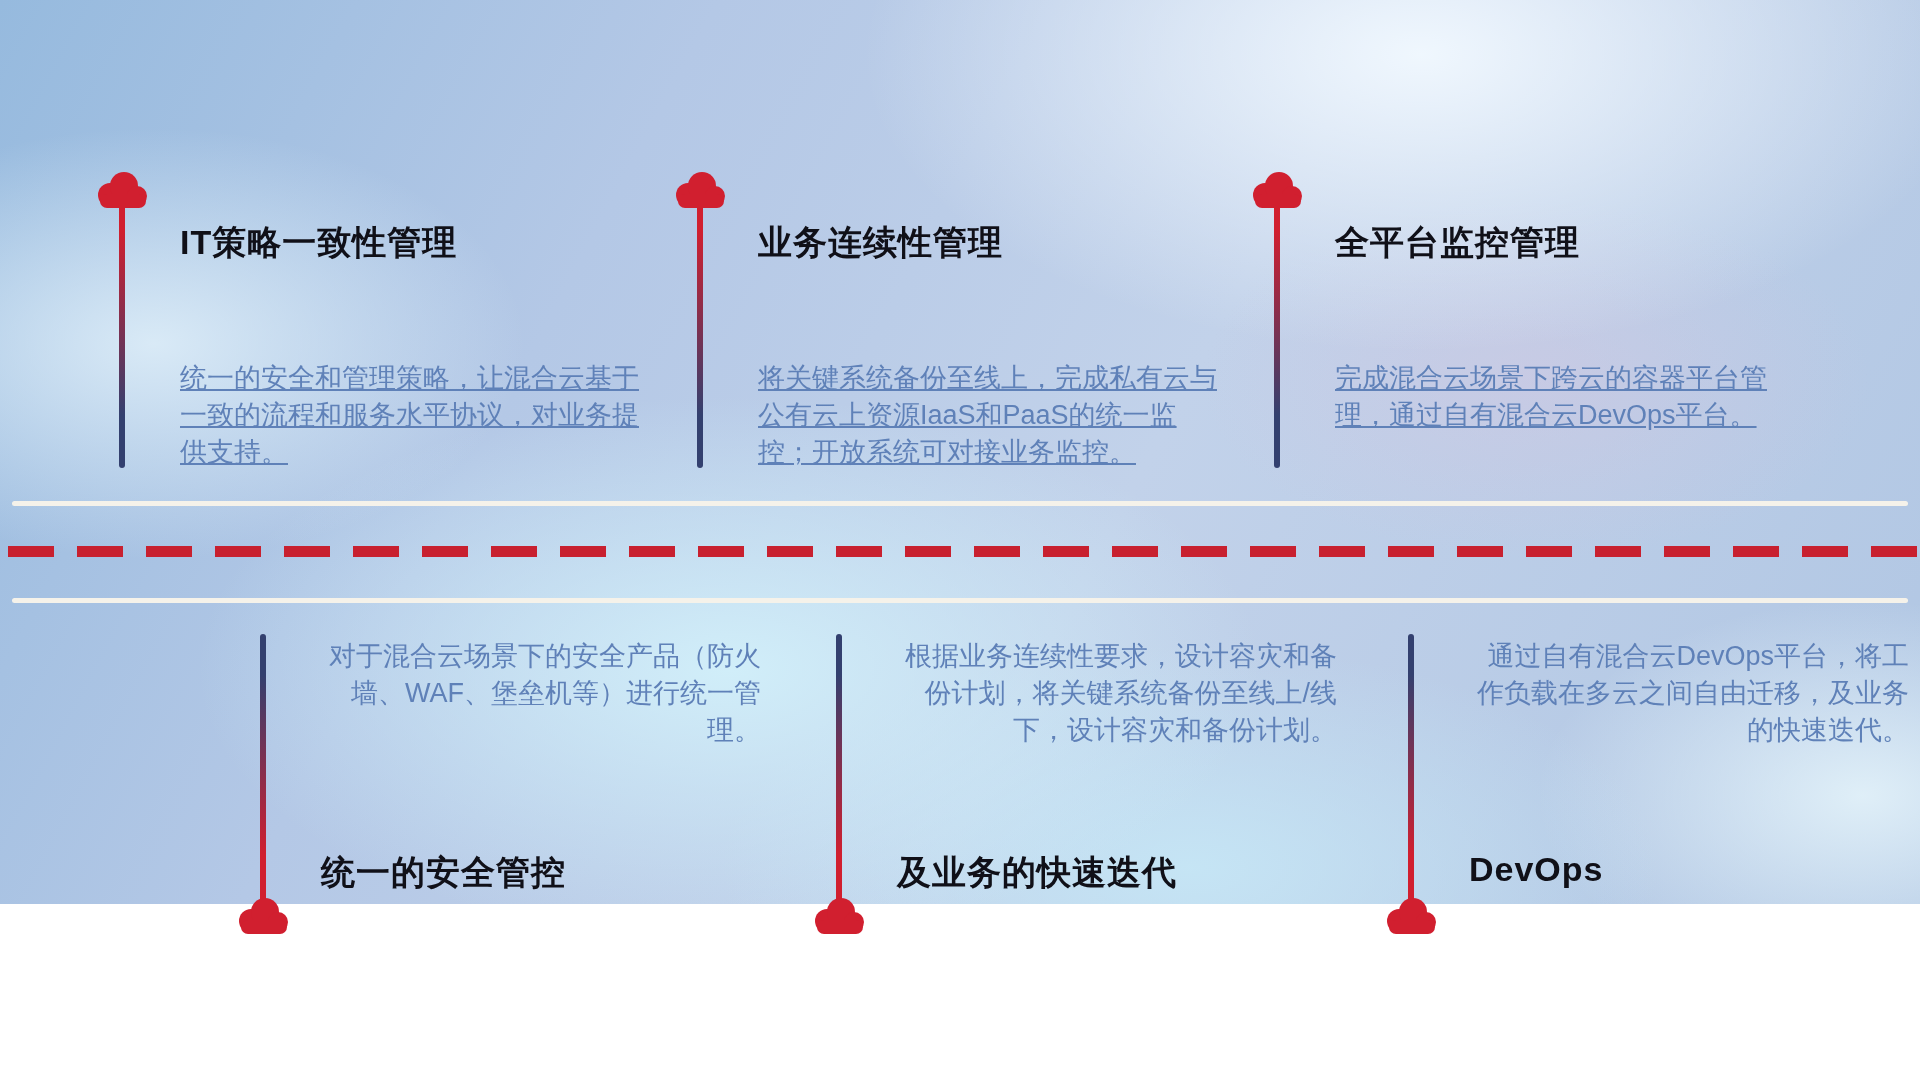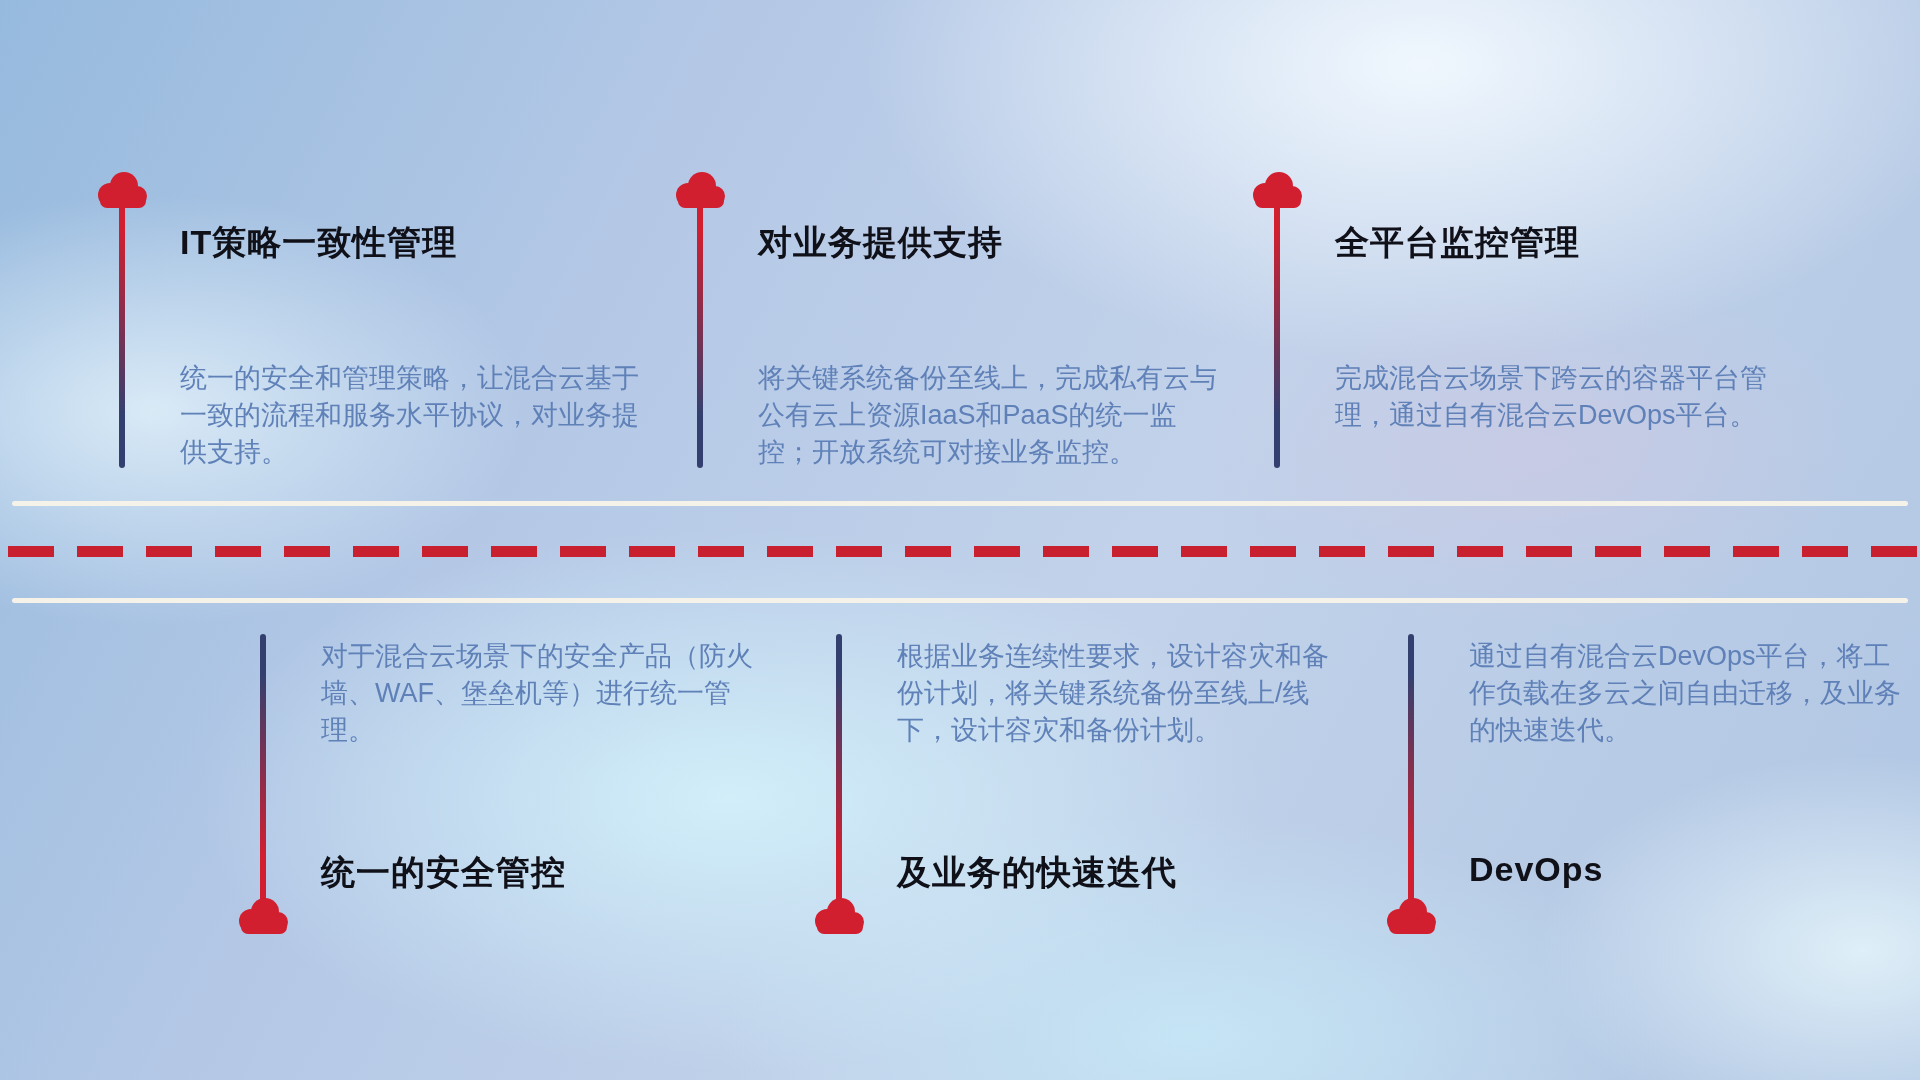--- a/index.html
+++ b/index.html
@@ -6,21 +6,21 @@
   body {
     width: 1920px;
     height: 1080px;
     overflow: hidden;
     font-family: "Liberation Sans", "DejaVu Sans", sans-serif;
   }
 
   .canvas {
     position: relative;
     width: 1920px;
-    height: 1080px;
+    height: 904px;
     background:
       radial-gradient(900px 480px at 74% 6%, rgba(242,249,255,0.95), rgba(242,249,255,0) 62%),
       radial-gradient(620px 360px at 8% 38%, rgba(226,241,250,0.85), rgba(226,241,250,0) 60%),
       radial-gradient(820px 420px at 38% 74%, rgba(210,240,250,0.95), rgba(210,240,250,0) 65%),
       radial-gradient(560px 300px at 80% 42%, rgba(214,198,224,0.45), rgba(214,198,224,0) 60%),
       radial-gradient(760px 360px at 62% 96%, rgba(198,231,246,0.9), rgba(198,231,246,0) 62%),
       radial-gradient(500px 300px at 97% 88%, rgba(228,243,250,0.9), rgba(228,243,250,0) 65%),
       linear-gradient(118deg, #96bade 0%, #b4c8e6 30%, #c2d2ea 58%, #b0c6e3 100%);
   }
 
@@ -90,22 +90,22 @@
   .item-bottom .title { top: 216px; }
 
   .desc {
     position: absolute;
     left: 58px;
     margin: 0;
     font-size: 27px;
     line-height: 37px;
     color: var(--body-text, #5f81b8);
   }
-  .item-top .desc { top: 190px; width: 470px; }
-  .item-bottom .desc { top: 4px; width: 440px; }
+  .item-top .desc { top: 190px; width: 470px; text-decoration: underline; }
+  .item-bottom .desc { top: 4px; width: 440px; text-align: right; }
 </style>
 </head>
 <body>
 
 <div class="canvas">
 
   <div class="road-line top"></div>
   <div class="road-dash"></div>
   <div class="road-line bottom"></div>
 
@@ -126,21 +126,21 @@
   <div class="item item-top" style="left:700px; top:170px;">
     <span class="cloud">
       <svg width="58" height="40" viewBox="0 0 58 40" fill="#d11f2f">
         <circle cx="17" cy="25" r="12"></circle>
           <circle cx="31" cy="16" r="14"></circle>
           <circle cx="44" cy="26" r="10"></circle>
         <rect x="7" y="24" width="46" height="14" rx="7"></rect>
       </svg>
     </span>
     <div class="pole"></div>
-    <h2 class="title">对业务提供支持</h2>
+    <h2 class="title">业务连续性管理</h2>
     <p class="desc">将关键系统备份至线上，完成私有云与公有云上资源IaaS和PaaS的统一监控；开放系统可对接业务监控。</p>
   </div>
 
   <div class="item item-top" style="left:1277px; top:170px;">
     <span class="cloud">
       <svg width="58" height="40" viewBox="0 0 58 40" fill="#d11f2f">
         <circle cx="17" cy="25" r="12"></circle>
           <circle cx="31" cy="16" r="14"></circle>
           <circle cx="44" cy="26" r="10"></circle>
         <rect x="7" y="24" width="46" height="14" rx="7"></rect>

